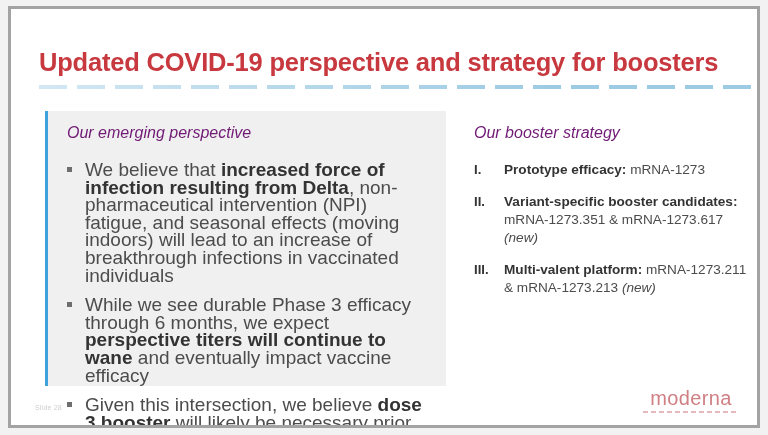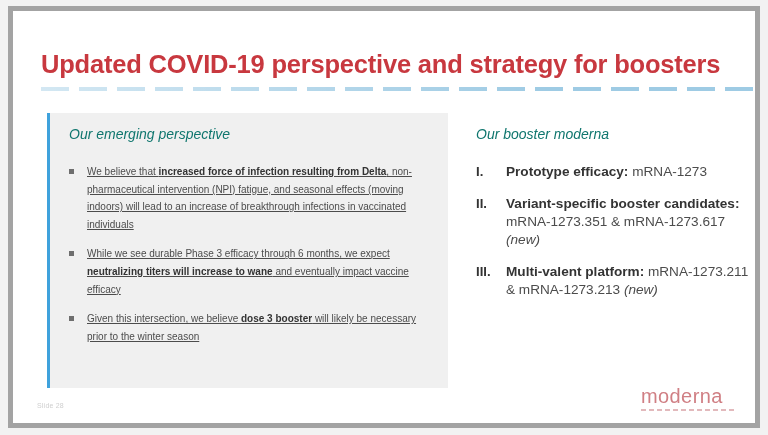--- a/index.html
+++ b/index.html
@@ -14,21 +14,21 @@
     font-family: "Liberation Sans", sans-serif;
   }
 
   .slide {
     position: absolute;
     left: 8px;
     top: 6px;
     width: 752px;
     height: 422px;
     background: #ffffff;
-    border: 5px solid #a3a3a3;
+    border: 3px solid #a3a3a3;
     box-sizing: border-box;
     overflow: hidden;
   }
 
   
   .slide-title {
     position: absolute;
     left: 28px;
     top: 39px;
     font-size: 25.5px;
@@ -74,42 +74,41 @@
     left: 34px;
     top: 102px;
     width: 3px;
     height: 275px;
     background: #3fa2dc;
   }
 
   .panel-heading {
     position: absolute;
     font-style: italic;
-    font-size: 14px;
-    color: #0f766e;
+    font-size: 16px;
+    color: #701a75;
     font-weight: normal;
   }
   .left-heading  { left: 56px;  top: 115px; }
   .right-heading { left: 463px; top: 115px; }
 
   
   .left-list {
     position: absolute;
     left: 54px;
     top: 152px;
     width: 365px;
   }
   .bullet-row {
     position: relative;
     padding-left: 20px;
     margin-bottom: 12px;
-    font-size: 10px;
+    font-size: 19px;
     line-height: 17.6px;
     color: #4c4c4c;
-    text-decoration: underline;
   }
   .bullet-row:last-child { margin-bottom: 8px; }
   .bullet-mark {
     position: absolute;
     left: 2px;
     top: 6px;
     width: 5px;
     height: 5px;
     background: #6e6e6e;
   }
@@ -155,21 +154,21 @@
     bottom: 14px;
     font-size: 7px;
     color: #cfcfcf;
     letter-spacing: 0.2px;
   }
   .logo {
     position: absolute;
     right: 18px;
     bottom: 12px;
     width: 96px;
-    text-align: left;
+    text-align: center;
   }
   .logo-word {
     font-size: 20px;
     color: #d07f84;
     letter-spacing: 0.4px;
     line-height: 21px;
     font-weight: normal;
   }
   .logo-rule {
     margin-top: 2px;
@@ -188,25 +187,25 @@
   <div class="slide-title">Updated COVID-19 perspective and strategy for boosters</div>
 
   <div class="title-rule">
     <div class="rule-fade"></div>
   </div>
 
   <div class="left-panel"></div>
   <div class="left-accent"></div>
 
   <div class="panel-heading left-heading">Our emerging perspective</div>
-  <div class="panel-heading right-heading">Our booster moderna</div>
+  <div class="panel-heading right-heading">Our booster strategy</div>
 
   <div class="left-list">
       <div class="bullet-row"><span class="bullet-mark"></span><span>We believe that </span><span class="b">increased force of infection resulting from Delta</span><span>, non-pharmaceutical intervention (NPI) fatigue, and seasonal effects (moving indoors) will lead to an increase of breakthrough infections in vaccinated individuals</span></div>
-      <div class="bullet-row"><span class="bullet-mark"></span><span>While we see durable Phase 3 efficacy through 6 months, we expect </span><span class="b">neutralizing titers will increase to wane</span><span> and eventually impact vaccine efficacy</span></div>
+      <div class="bullet-row"><span class="bullet-mark"></span><span>While we see durable Phase 3 efficacy through 6 months, we expect </span><span class="b">perspective titers will continue to wane</span><span> and eventually impact vaccine efficacy</span></div>
       <div class="bullet-row"><span class="bullet-mark"></span><span>Given this intersection, we believe </span><span class="b">dose 3 booster</span><span> will likely be necessary prior to the winter season</span></div>
     </div>
 
   <div class="right-col">
     <div class="roman-list">
         <div class="roman-row"><span class="roman-num">I.</span><span class="b">Prototype efficacy:</span><span> mRNA-1273</span></div>
         <div class="roman-row"><span class="roman-num">II.</span><span class="b">Variant-specific booster candidates:</span><span> mRNA-1273.351 &amp; mRNA-1273.617 </span><span class="i">(new)</span></div>
         <div class="roman-row"><span class="roman-num">III.</span><span class="b">Multi-valent platform:</span><span> mRNA-1273.211 &amp; mRNA-1273.213 </span><span class="i">(new)</span></div>
       </div>
   </div>

